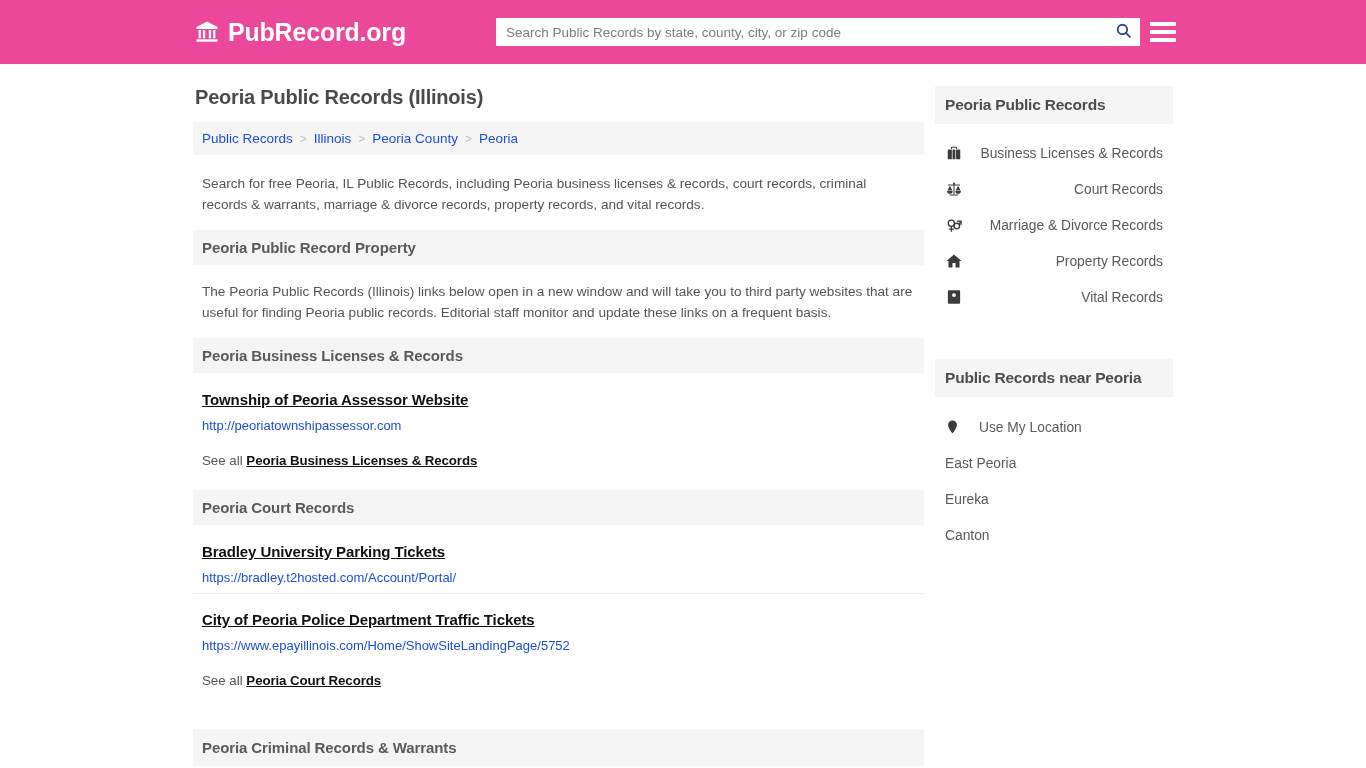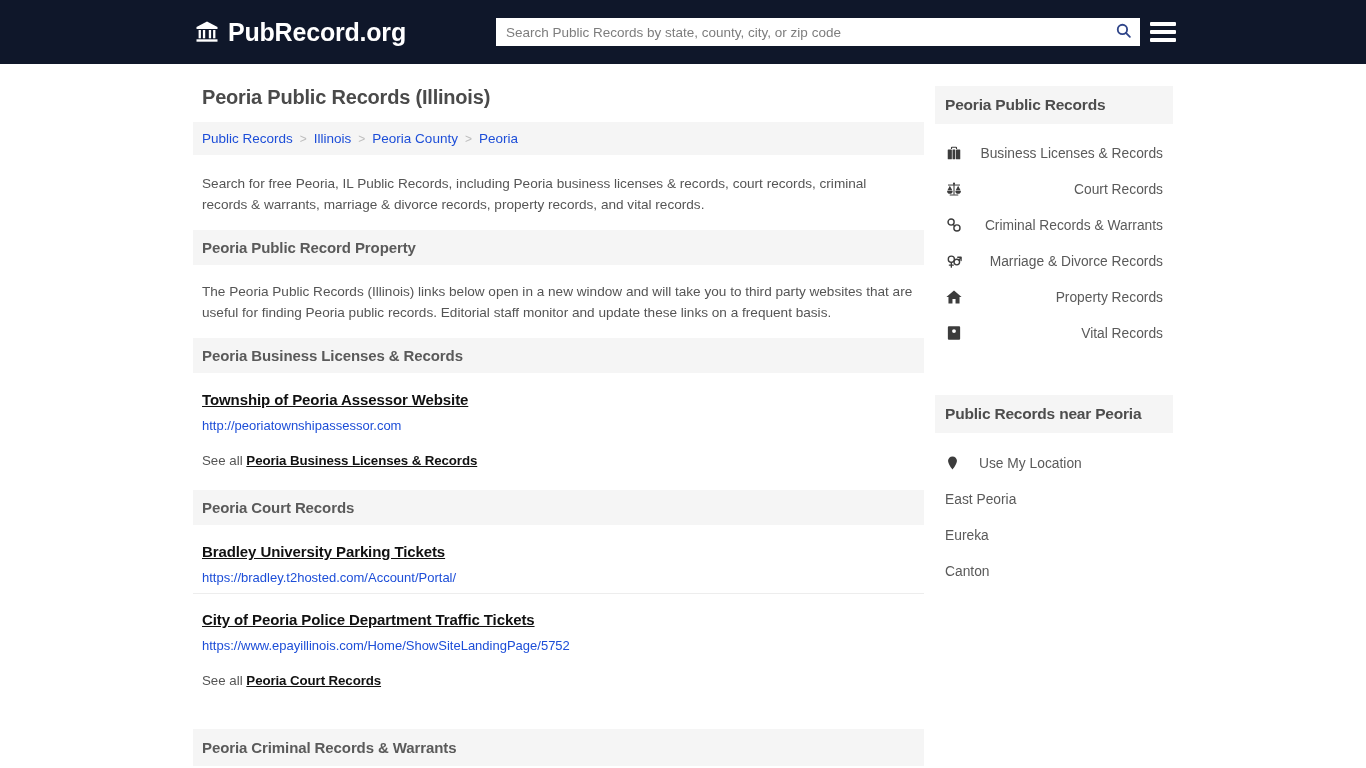--- a/index.html
+++ b/index.html
@@ -10,21 +10,21 @@
     height: 768px;
     overflow: hidden;
     background: #ffffff;
     font-family: "Liberation Sans", sans-serif;
   }
 
   
   .site-header {
     width: 1366px;
     height: 64px;
-    background: #0f172a;
+    background: #ec4899;
     display: flex;
     align-items: center;
     position: relative;
   }
   .logo-wrap {
     position: absolute;
     left: 195px;
     top: 18px;
     display: flex;
     align-items: center;
@@ -116,21 +116,21 @@
     display: flex;
     gap: 0;
   }
   .main-col { width: 731px; }
   .side-col { width: 249px; padding-left: 11px; }
 
   .page-title {
     font-size: 20px;
     font-weight: bold;
     color: #4a4a4a;
-    margin: 0 0 13px 9px;
+    margin: 0 0 13px 2px;
     letter-spacing: -0.2px;
   }
 
   
   .breadcrumb {
     background: #f5f5f5;
     height: 33px;
     display: flex;
     align-items: center;
     padding: 0 9px;
@@ -380,30 +380,20 @@
               <rect x="5.5" y="20.2" width="13" height="1.7" rx="0.5"></rect>
               <rect x="3" y="5.3" width="18" height="1.5"></rect>
               <path d="M5.8 7.3 2 14.2h7.6L5.8 7.3zM1.6 14.9h8.4a4.2 4.2 0 0 1-8.4 0z"></path>
               <path d="M18.2 7.3l-3.8 6.9H22l-3.8-6.9zM14 14.9h8.4a4.2 4.2 0 0 1-8.4 0z"></path>
               <circle cx="12" cy="4" r="1.6"></circle>
             </svg>
           </span>
           <span class="lbl">Court Records</span>
         </a>
 
-        <a class="side-item">
-          <span class="ico">
-            <svg viewBox="0 0 24 24" fill="none" stroke="currentColor" stroke-width="2.1" aria-hidden="true">
-              <circle cx="7.6" cy="7.6" r="4.6"></circle>
-              <circle cx="16.4" cy="16.4" r="4.6"></circle>
-              <line x1="10.6" y1="11.1" x2="13.4" y2="13.6" stroke-linecap="round"></line>
-            </svg>
-          </span>
-          <span class="lbl">Criminal Records &amp; Warrants</span>
-        </a>
 
         <a class="side-item">
           <span class="ico">
             <svg viewBox="0 0 24 24" fill="none" stroke="currentColor" stroke-width="2" aria-hidden="true">
               <circle cx="8" cy="9.4" r="4.6"></circle>
               <line x1="8" y1="14.2" x2="8" y2="21.2" stroke-linecap="round"></line>
               <line x1="5" y1="18.1" x2="11" y2="18.1" stroke-linecap="round"></line>
               <circle cx="16.2" cy="13.6" r="4.2"></circle>
               <line x1="19.3" y1="10.5" x2="22.3" y2="7.3" stroke-linecap="round"></line>
               <polyline points="17.6,6.4 22.6,6.4 22.6,11.2" stroke-linecap="round" stroke-linejoin="round"></polyline>

